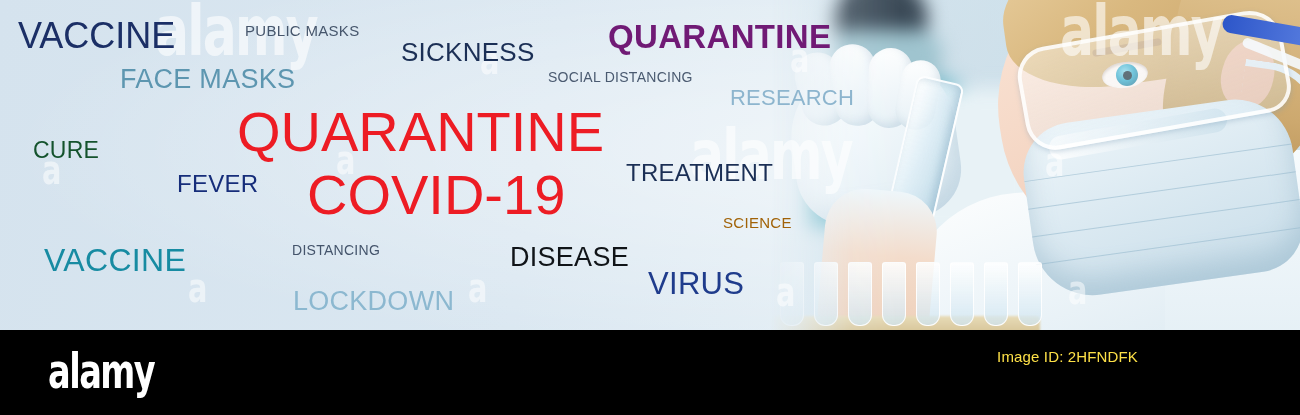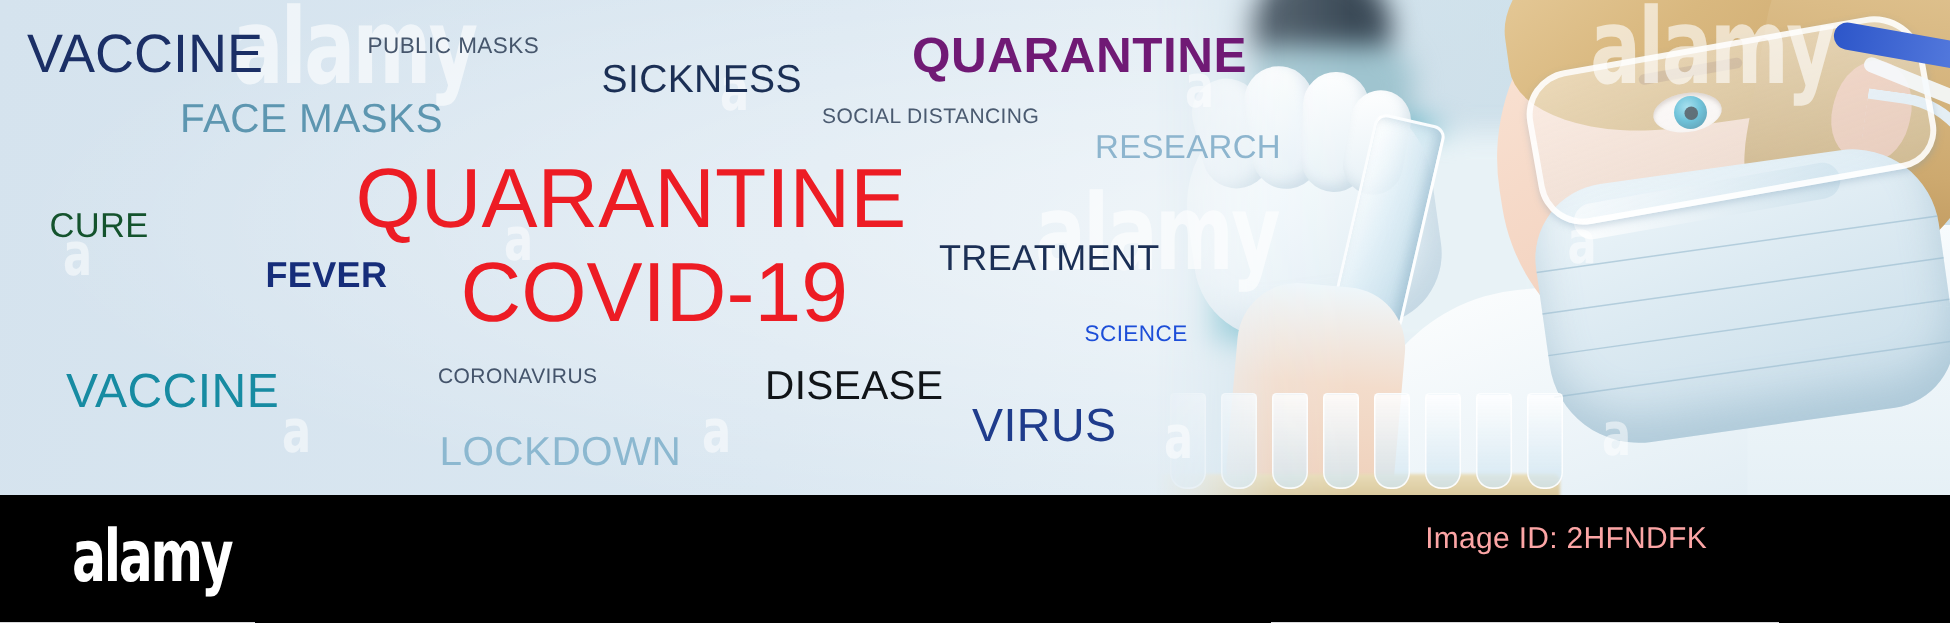--- a/index.html
+++ b/index.html
@@ -313,22 +313,22 @@
     font-size: 48px;
     letter-spacing: -0.045em;
     line-height: 1;
     transform: scaleX(0.70);
     transform-origin: left top;
   }
   .footer-id {
     position: absolute;
     right: 162px;
     top: 18px;
-    color: #fca5a5;
-    font-size: 20px;
+    color: #fde047;
+    font-size: 15px;
     letter-spacing: 0.01em;
   }
   .footer-url {
     position: absolute;
     right: 162px;
     top: 42px;
     color: #ffffff;
     font-size: 19px;
     font-weight: 700;
     letter-spacing: 0.005em;
@@ -421,25 +421,25 @@
     <div id="word-cloud">
         <div class="word" style="left: 18px; top: 18px; font-size: 36px; color: rgb(27, 47, 102); font-weight: 400; letter-spacing: 0em;">VACCINE</div>
         <div class="word" style="left: 245px; top: 23px; font-size: 15px; color: rgb(70, 86, 108); font-weight: 400; letter-spacing: 0.02em;">PUBLIC MASKS</div>
         <div class="word" style="left: 401px; top: 39px; font-size: 26px; color: rgb(27, 47, 85); font-weight: 400; letter-spacing: 0.01em;">SICKNESS</div>
         <div class="word" style="left: 608px; top: 20px; font-size: 33px; color: #701a75; font-weight: 700; letter-spacing: 0.01em;">QUARANTINE</div>
         <div class="word" style="left: 120px; top: 66px; font-size: 27px; color: rgb(93, 150, 176); font-weight: 400; letter-spacing: 0.01em;">FACE MASKS</div>
         <div class="word" style="left: 548px; top: 70px; font-size: 14px; color: rgb(74, 90, 112); font-weight: 400; letter-spacing: 0.02em;">SOCIAL DISTANCING</div>
         <div class="word" style="left: 730px; top: 87px; font-size: 22px; color: rgb(141, 181, 206); font-weight: 400; letter-spacing: 0.01em;">RESEARCH</div>
         <div class="word" style="left: 237px; top: 104px; font-size: 56px; color: rgb(237, 28, 36); font-weight: 400; letter-spacing: 0em;">QUARANTINE</div>
         <div class="word" style="left: 33px; top: 139px; font-size: 23px; color: #14532d; font-weight: 400; letter-spacing: 0.01em;">CURE</div>
-        <div class="word" style="left: 177px; top: 172px; font-size: 24px; color: rgb(22, 45, 122); font-weight: 700; letter-spacing: 0.01em;">FEVER</div>
+        <div class="word" style="left: 177px; top: 172px; font-size: 24px; color: rgb(22, 45, 122); font-weight: 400; letter-spacing: 0.01em;">FEVER</div>
         <div class="word" style="left: 307px; top: 167px; font-size: 56px; color: rgb(237, 28, 36); font-weight: 400; letter-spacing: 0em;">COVID-19</div>
         <div class="word" style="left: 626px; top: 161px; font-size: 24px; color: rgb(27, 47, 85); font-weight: 400; letter-spacing: 0.01em;">TREATMENT</div>
-        <div class="word" style="left: 723px; top: 215px; font-size: 15px; color: #1d4ed8; font-weight: 400; letter-spacing: 0.02em;">SCIENCE</div>
-        <div class="word" style="left: 292px; top: 243px; font-size: 14px; color: rgb(68, 84, 107); font-weight: 400; letter-spacing: 0.02em;">CORONAVIRUS</div>
+        <div class="word" style="left: 723px; top: 215px; font-size: 15px; color: #a16207; font-weight: 400; letter-spacing: 0.02em;">SCIENCE</div>
+        <div class="word" style="left: 292px; top: 243px; font-size: 14px; color: rgb(68, 84, 107); font-weight: 400; letter-spacing: 0.02em;">DISTANCING</div>
         <div class="word" style="left: 510px; top: 244px; font-size: 27px; color: rgb(16, 20, 24); font-weight: 400; letter-spacing: 0.01em;">DISEASE</div>
         <div class="word" style="left: 44px; top: 244px; font-size: 32px; color: rgb(23, 139, 162); font-weight: 400; letter-spacing: 0.01em;">VACCINE</div>
         <div class="word" style="left: 648px; top: 268px; font-size: 31px; color: rgb(31, 60, 140); font-weight: 400; letter-spacing: 0.01em;">VIRUS</div>
         <div class="word" style="left: 293px; top: 288px; font-size: 27px; color: rgb(140, 184, 208); font-weight: 400; letter-spacing: 0.01em;">LOCKDOWN</div>
       </div>
   </div>
 
   <div class="footer">
     <div class="footer-logo">alamy</div>
     <div class="footer-id">Image ID: 2HFNDFK</div>

